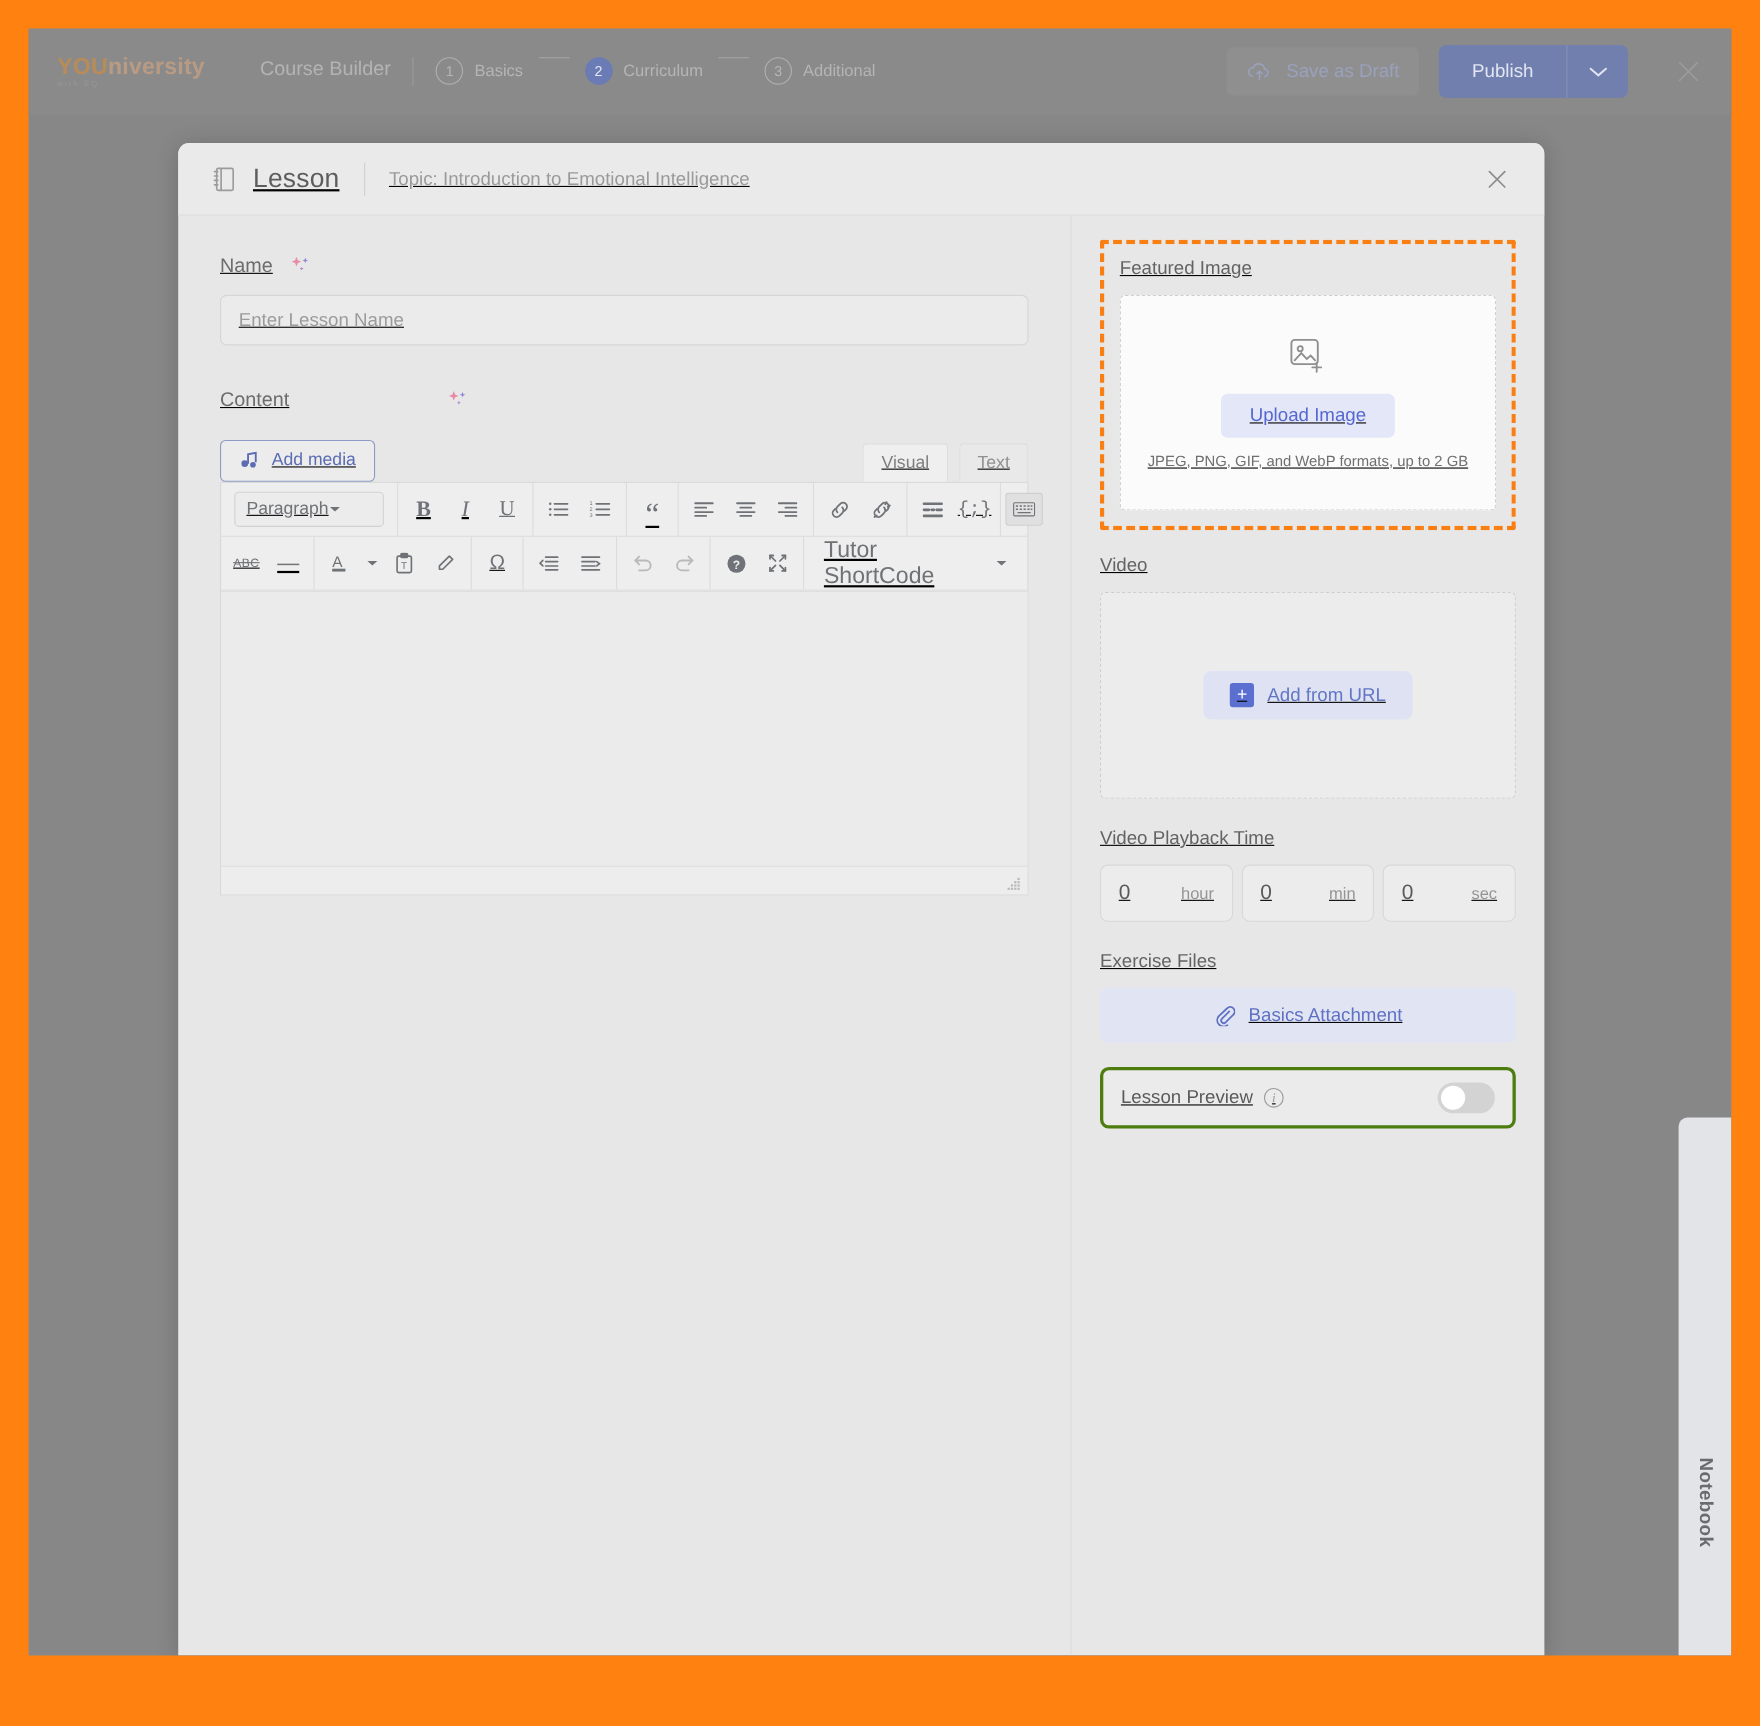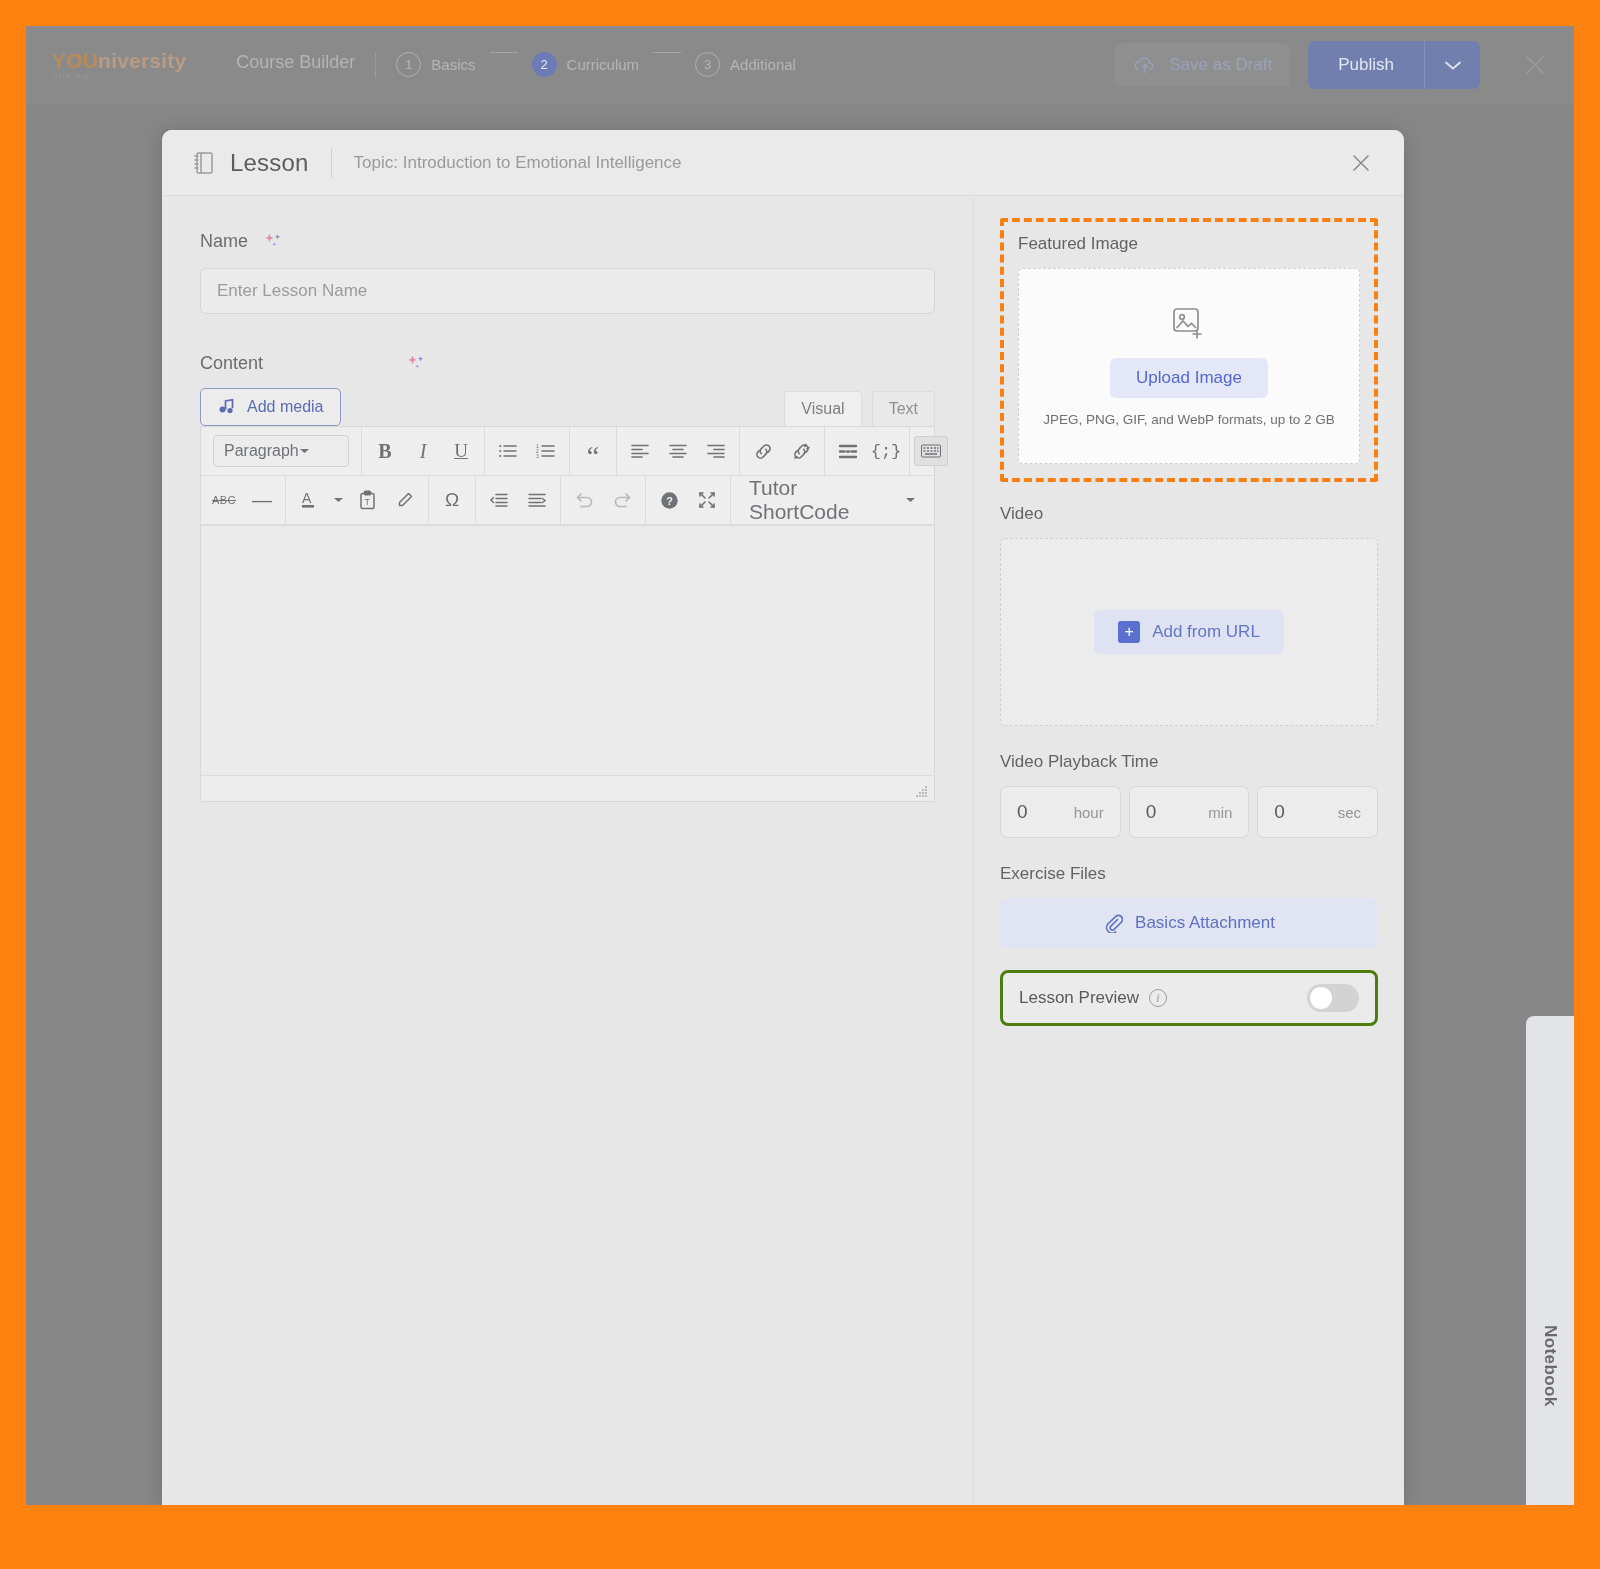--- a/index.html
+++ b/index.html
@@ -76,21 +76,21 @@
   #header-close { margin-left: 40px; color:#9a9a9a; }
 
   
   #modal {
     position:absolute; left: 136px; top: 104px;
     width: 1242px; height: 1375px;
     background: #e7e7e7;
     border-radius: 10px 10px 0 0;
     box-shadow: 0 2px 20px rgba(0,0,0,.18);
     overflow: hidden;
-    display: flex; flex-direction: column;
+    display: flex; flex-direction: column; text-decoration: underline;
   }
   #modal-header {
     height: 66px; flex: none;
     display:flex; align-items:center;
     padding: 0 30px 0 30px;
     border-bottom: 1px solid #dcdcdc;
     background:#eaeaea;
   }
   #modal-title {
     font-size: 24px; color:#5d5d5d; margin-left: 14px; letter-spacing:.2px;
@@ -118,20 +118,21 @@
 
   #content-label-row { margin-top: 38px; }
   #content-sparkle { margin-left: 142px; }
 
   #addmedia-row { margin-top: 14px; display:flex; align-items:flex-end; }
   #add-media-btn {
     display:flex; align-items:center; gap:10px;
     border:1px solid #8e9ac4; border-radius:5px;
     background:#ececec; color:#5b6cb3; font-size:16px;
     padding: 9px 16px;
+    margin-top: 12px;
   }
   #editor-tabs { margin-left:auto; display:flex; gap: 10px; }
   .ed-tab {
     border:1px solid #dcdcdc; border-bottom:none;
     background:#e9e9e9; color:#909090; font-size:16px;
     padding: 8px 16px; border-radius: 4px 4px 0 0;
   }
   .ed-tab.active { background:#efefef; color:#7f7f7f; }
 
   #editor-wrap { border:1px solid #d8d8d8; background:#eeeeee; }

